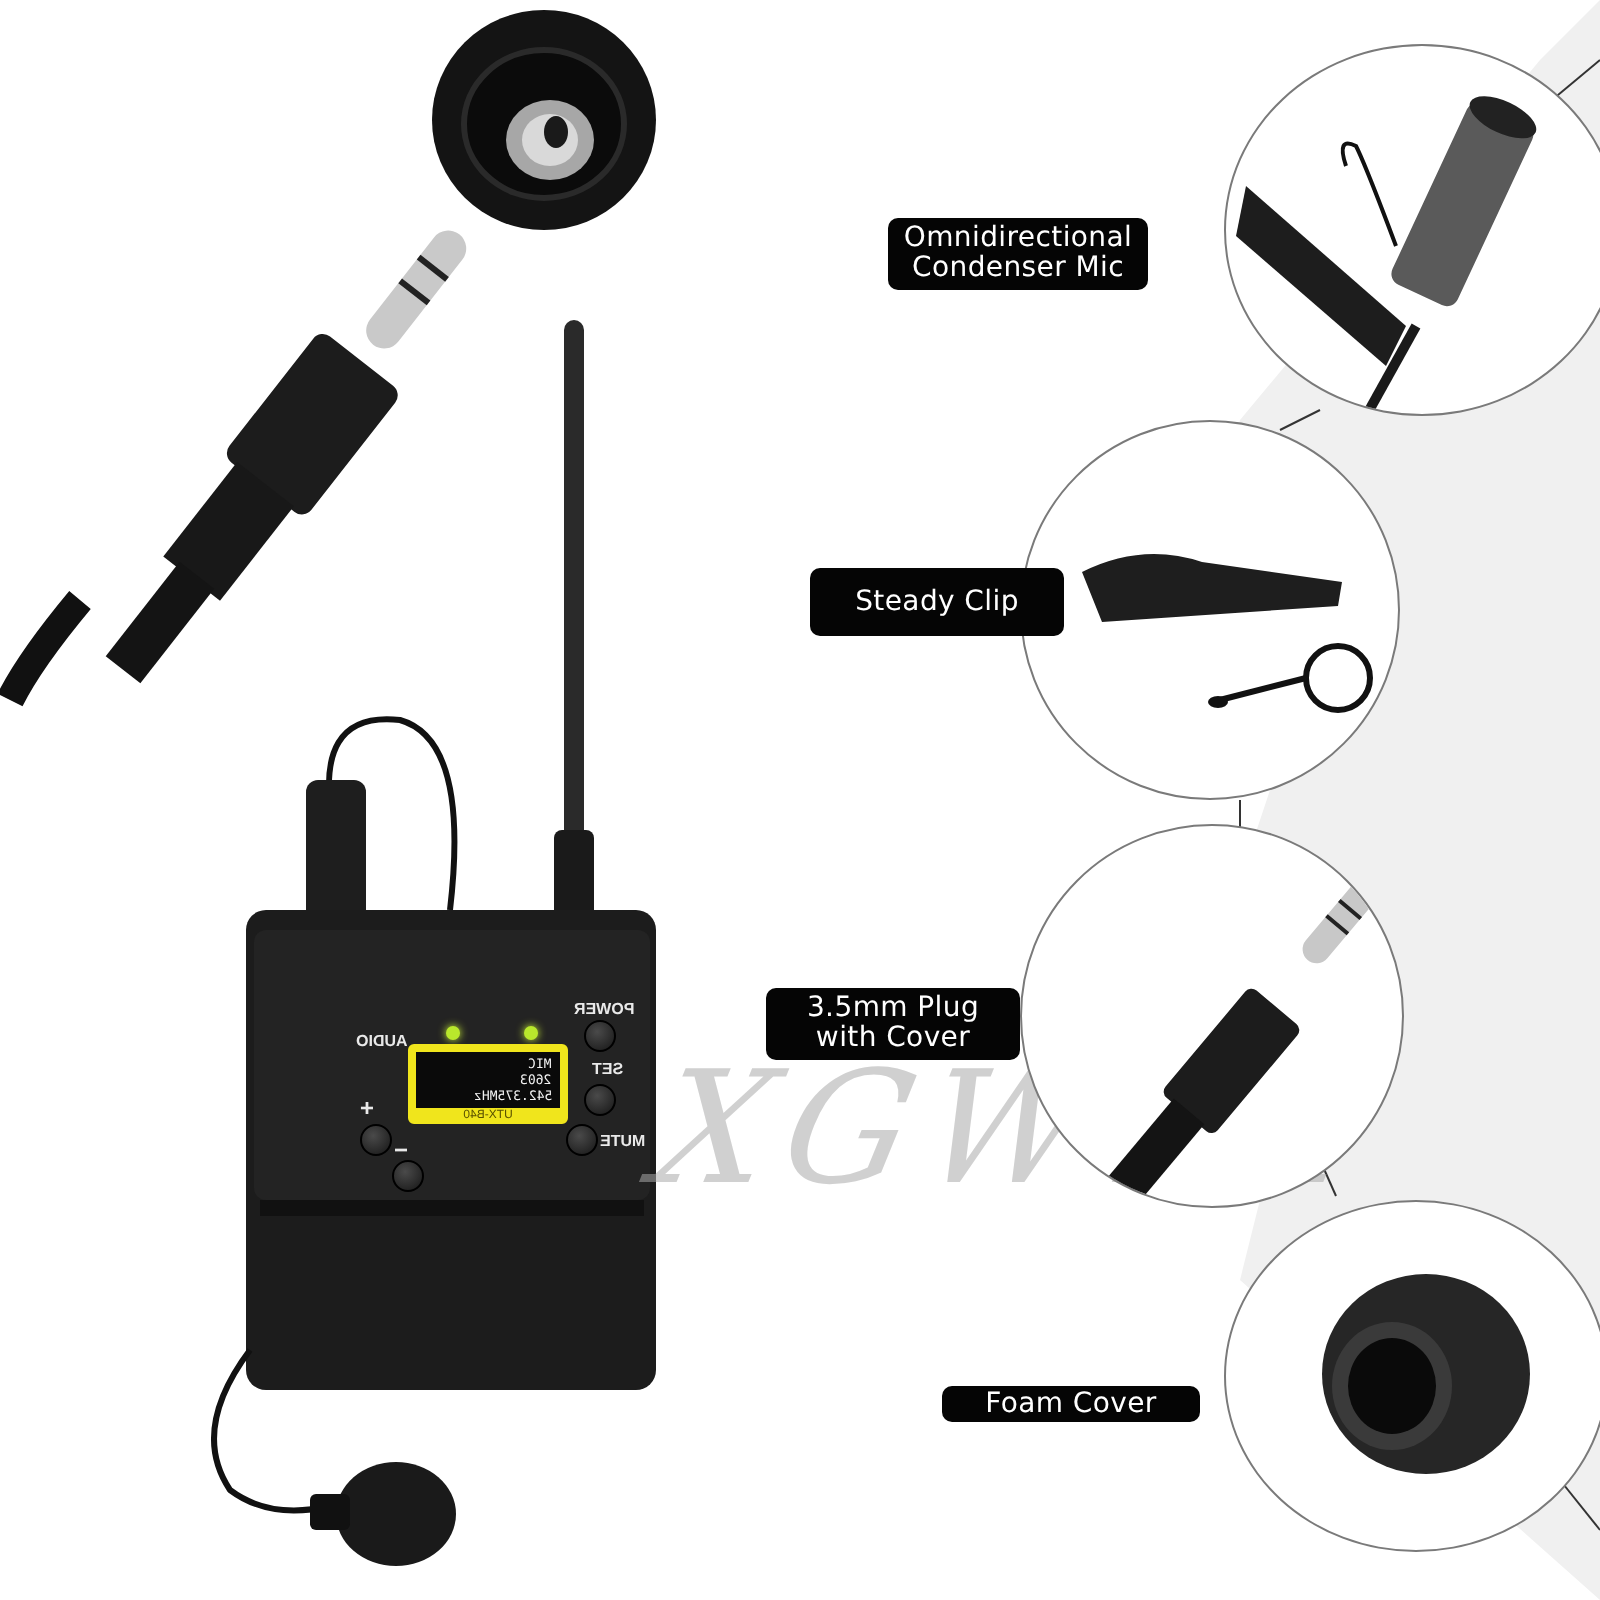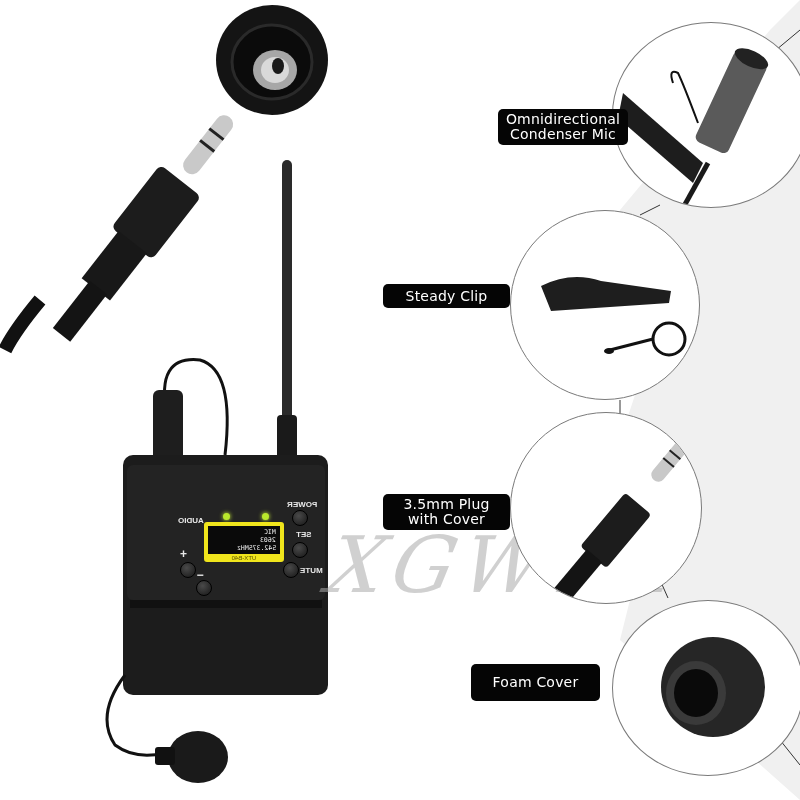--- a/index.html
+++ b/index.html
@@ -125,28 +125,28 @@
     </svg>
   </div>
   <div class="circle" style="left:612px;top:600px;width:192px;height:176px">
     <svg width="192" height="176">
       <ellipse cx="100" cy="86" rx="52" ry="50" fill="#262626"></ellipse>
       <ellipse cx="83" cy="92" rx="30" ry="32" fill="#3a3a3a"></ellipse>
       <ellipse cx="83" cy="92" rx="22" ry="24" fill="#0a0a0a"></ellipse>
     </svg>
   </div>
 
-  <div class="label" style="left:498px;top:109px;width:130px;height:36px;flex-direction:column">
+  <div class="label" style="left:444px;top:109px;width:130px;height:36px;flex-direction:column">
     <span>Omnidirectional</span>
     <span>Condenser Mic</span>
   </div>
-  <div class="label" style="left:383px;top:284px;width:127px;height:24px">
+  <div class="label" style="left:405px;top:284px;width:127px;height:34px">
     <span>Steady Clip</span>
   </div>
   <div class="label" style="left:383px;top:494px;width:127px;height:36px;flex-direction:column">
     <span>3.5mm Plug</span>
     <span>with Cover</span>
   </div>
-  <div class="label" style="left:471px;top:664px;width:129px;height:37px">
+  <div class="label" style="left:471px;top:693px;width:129px;height:18px">
     <span>Foam Cover</span>
   </div>
 
 </div>
 
 </body></html>

